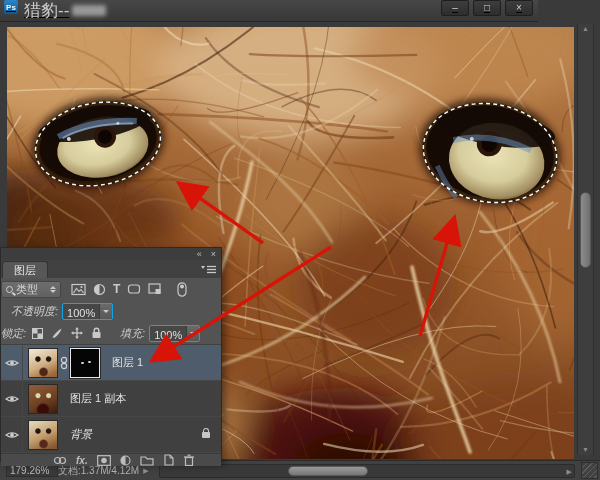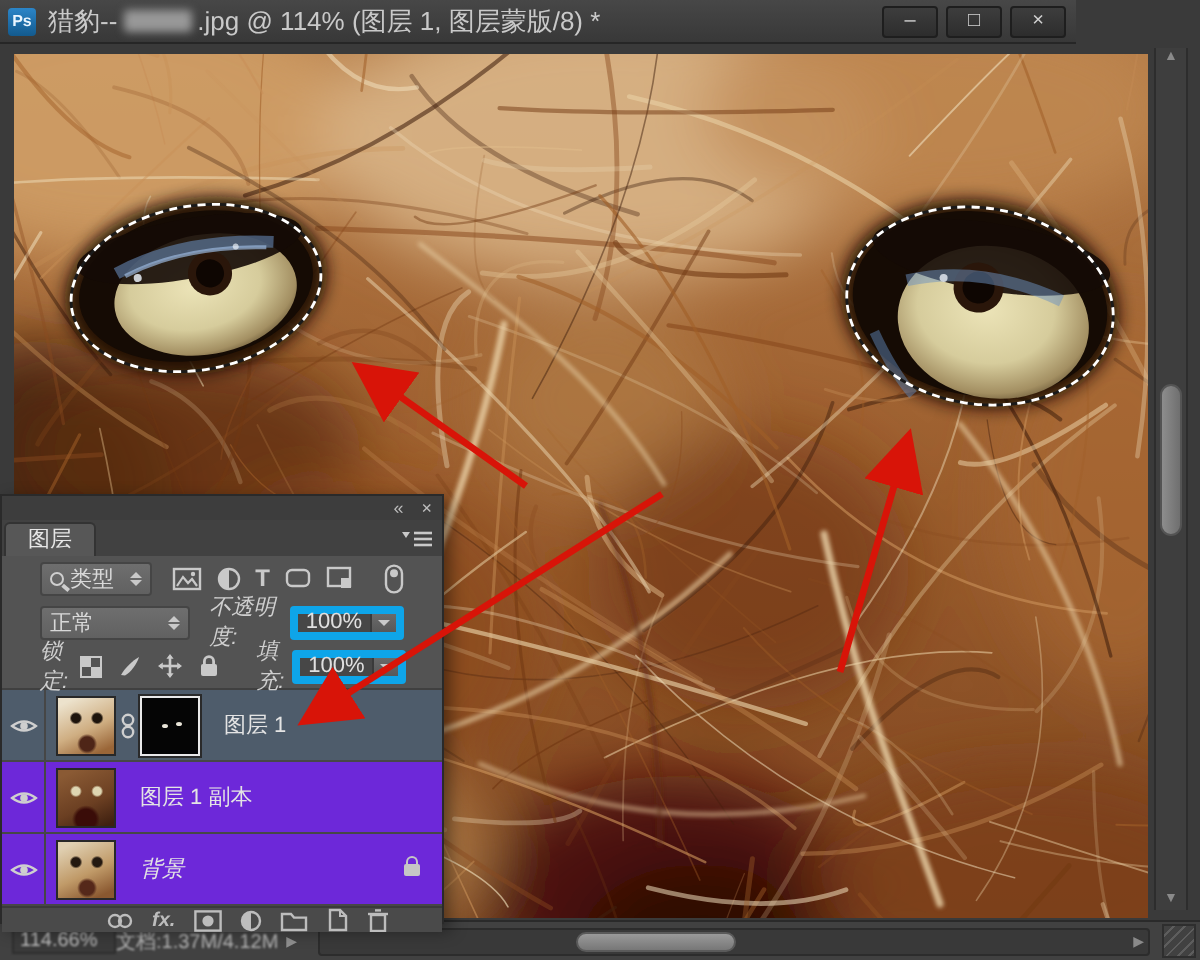--- a/index.html
+++ b/index.html
@@ -3,25 +3,25 @@
 <meta charset="utf-8">
 <style>
   html,body{margin:0;padding:0;background:#2b2b2b;}
   *{box-sizing:border-box;}
   #app{position:relative;width:600px;height:480px;background:#3a3a3a;overflow:hidden;
        font-family:"Liberation Sans","DejaVu Sans",sans-serif;-webkit-font-smoothing:antialiased;}
 
   
   .titlebar{position:absolute;left:0;top:0;width:538px;height:22px;
     background:linear-gradient(#474747,#383838);border-bottom:1px solid #262626;
-    display:flex;align-items:center;}
+    display:flex;text-decoration:underline;}
   .ps-logo{width:14px;height:14px;margin:0 6px 0 4px;border-radius:2px;
     background:linear-gradient(#2b85c8,#135a8e);color:#eaf6ff;font-size:8px;font-weight:bold;
     display:flex;align-items:center;justify-content:center;flex:0 0 auto;}
-  .title-text{font-size:13px;color:#c9c9c9;display:flex;align-items:center;white-space:nowrap;}
+  .title-text{font-size:17px;color:#c9c9c9;display:flex;align-items:center;white-space:nowrap;}
   .blurbox{display:inline-block;width:34px;height:11px;background:#989898;filter:blur(2px);
     margin:0 3px;border-radius:2px;}
   .win-btns{margin-left:auto;display:flex;gap:4px;margin-right:5px;}
   .win-btn{width:28px;height:16px;background:linear-gradient(#3d3d3d,#2d2d2d);
     border:1px solid #1e1e1e;border-radius:2px;color:#d2d2d2;font-size:10px;line-height:13px;
     text-align:center;}
 
   
   .canvas-frame{position:absolute;left:0;top:22px;width:600px;height:438px;background:#3a3a3a;}
   #canvas-art{position:absolute;left:7px;top:5px;width:567px;height:432px;display:block;}
@@ -52,43 +52,43 @@
   
   .panel{position:absolute;left:0;top:247px;width:222px;height:215px;background:#535353;
     border:1px solid #2a2a2a;box-shadow:3px 3px 8px rgba(0,0,0,.45);font-size:11px;color:#d8d8d8;}
   .p-strip{height:12px;background:#3d3d3d;display:flex;align-items:center;justify-content:flex-end;
     gap:9px;padding-right:5px;font-size:9px;color:#bdbdbd;line-height:10px;}
   .p-strip span{cursor:default;}
   .p-tabs{height:18px;background:#414141;display:flex;align-items:flex-end;}
   .p-tab{height:17px;background:#575757;padding:0 11px;margin-left:1px;border-radius:3px 3px 0 0;
     line-height:17px;color:#e6e6e6;border:1px solid #333;border-bottom:none;text-align:right;}
   .p-menu{margin-left:auto;margin-right:4px;margin-bottom:3px;}
-  .p-row{height:22px;display:flex;align-items:center;padding:0 19px;}
+  .p-row{height:22px;display:flex;align-items:center;padding:0 0;}
   .combo{height:17px;background:linear-gradient(#6e6e6e,#616161);border:1px solid #454545;
     border-radius:2px;display:flex;align-items:center;padding:0 4px;gap:3px;}
   .combo .ud{margin-left:auto;display:flex;flex-direction:column;gap:1px;}
   .tri-up{width:0;height:0;border-left:3px solid transparent;border-right:3px solid transparent;
     border-bottom:3px solid #c9c9c9;}
   .tri-dn{width:0;height:0;border-left:3px solid transparent;border-right:3px solid transparent;
     border-top:3px solid #c9c9c9;}
   .mag{width:7px;height:7px;border:1.4px solid #cfcfcf;border-radius:50%;position:relative;flex:0 0 auto;}
   .mag:after{content:"";position:absolute;left:5px;top:6px;width:4px;height:1.5px;background:#cfcfcf;
     transform:rotate(40deg);}
   .ficons{display:flex;gap:7px;margin-left:10px;align-items:center;}
   .ficon,.licon,.bicon{display:flex;align-items:center;justify-content:center;}
-  .valbox{height:17px;background:#474747;border:4px solid #0ea5e9;border-radius:2px;
-    display:flex;align-items:center;margin-left:4px;}
+  .valbox{height:17px;background:#474747;border:1px solid #0ea5e9;border-radius:2px;
+    display:flex;align-items:flex-end;margin-left:4px;}
   .valbox .num{padding:0 4px;color:#e0e0e0;}
   .valbox .dd{width:13px;height:100%;background:linear-gradient(#6a6a6a,#585858);
     border-left:1px solid #3a3a3a;display:flex;align-items:center;justify-content:center;}
   .lbl{color:#cfcfcf;font-style:italic;}
   .licons{display:flex;gap:8px;margin:0 6px;align-items:center;}
 
   .l-list{border-top:1px solid #404040;}
-  .lrow{height:36px;display:flex;align-items:center;border-bottom:1px solid #474747;background:#6d28d9;}
+  .lrow{height:36px;display:flex;align-items:center;border-bottom:1px solid #474747;background:#404040;}
   .lrow.sel{background:#4e5c6b;}
   .eyebox{width:22px;height:100%;border-right:1px solid #464646;display:flex;align-items:center;
     justify-content:center;flex:0 0 auto;}
   .thumb{width:30px;height:30px;margin-left:5px;border:1px solid #282828;flex:0 0 auto;}
   .t-light{background:
     radial-gradient(circle at 32% 36%, #1e140c 2.2px, transparent 3.2px),
     radial-gradient(circle at 70% 36%, #1e140c 2.2px, transparent 3.2px),
     radial-gradient(circle at 52% 82%, #4e2517 3.5px, transparent 5px),
     linear-gradient(155deg,#ece2cc 10%,#cfae82 55%,#9a6638 90%);}
   .t-dark{background:
@@ -122,21 +122,20 @@
 </head>
 <body>
 
 <div id="app">
 
   <div class="titlebar">
     <div class="ps-logo">Ps</div>
     <div class="title-text">
       <span>猎豹--</span>
       <span class="blurbox"></span>
-      <span>.jpg @ 114% (图层 1, 图层蒙版/8) *</span>
     </div>
     <div class="win-btns">
       <div class="win-btn">–</div>
       <div class="win-btn">□</div>
       <div class="win-btn">×</div>
     </div>
   </div>
 
   <div class="canvas-frame">
     <svg id="canvas-art" viewBox="7 27 567 432" preserveAspectRatio="none">
@@ -467,27 +466,20 @@
         <span class="ficon" style="margin-left:8px">
           <svg width="10" height="15" viewBox="0 0 10 15">
               <rect x="1" y="0.8" width="8" height="13.4" rx="4" fill="none" stroke="#c9c9c9" stroke-width="1.2"></rect>
               <circle cx="5" cy="4.6" r="2" fill="#c9c9c9"></circle>
             </svg>
           </span>
       </div>
     </div>
 
     <div class="p-row">
-      <div class="combo" style="width:94px">
-        <span>正常</span>
-        <span class="ud">
-            <i class="tri-up"></i>
-            <i class="tri-dn"></i>
-          </span>
-      </div>
       <span class="lbl" style="margin-left:10px">不透明度:</span>
       <div class="valbox">
         <span class="num">100%</span>
         <span class="dd">
             <i class="tri-dn"></i>
           </span>
       </div>
     </div>
 
     <div class="p-row">
@@ -611,21 +603,21 @@
         <svg width="12" height="12" viewBox="0 0 12 12">
             <rect x="2.5" y="3.5" width="7" height="8" fill="none" stroke="#bdbdbd" stroke-width="1.2"></rect>
             <line x1="1" y1="3" x2="11" y2="3" stroke="#bdbdbd" stroke-width="1.2"></line>
             <line x1="4.5" y1="1.2" x2="7.5" y2="1.2" stroke="#bdbdbd" stroke-width="1.2"></line>
           </svg>
         </span>
     </div>
   </div>
 
   <div class="statusbar">
-    <span class="zoom-field">114.66%</span>
+    <span class="zoom-field">179.26%</span>
     <span class="doc-info">文档:1.37M/4.12M</span>
     <span class="status-pop">▶</span>
     <div class="hscroll">
       <div class="hthumb"></div>
       <span class="arrow">▶</span>
     </div>
     <div class="grip"></div>
   </div>
 
   <svg id="arrows" viewBox="0 0 600 480">

